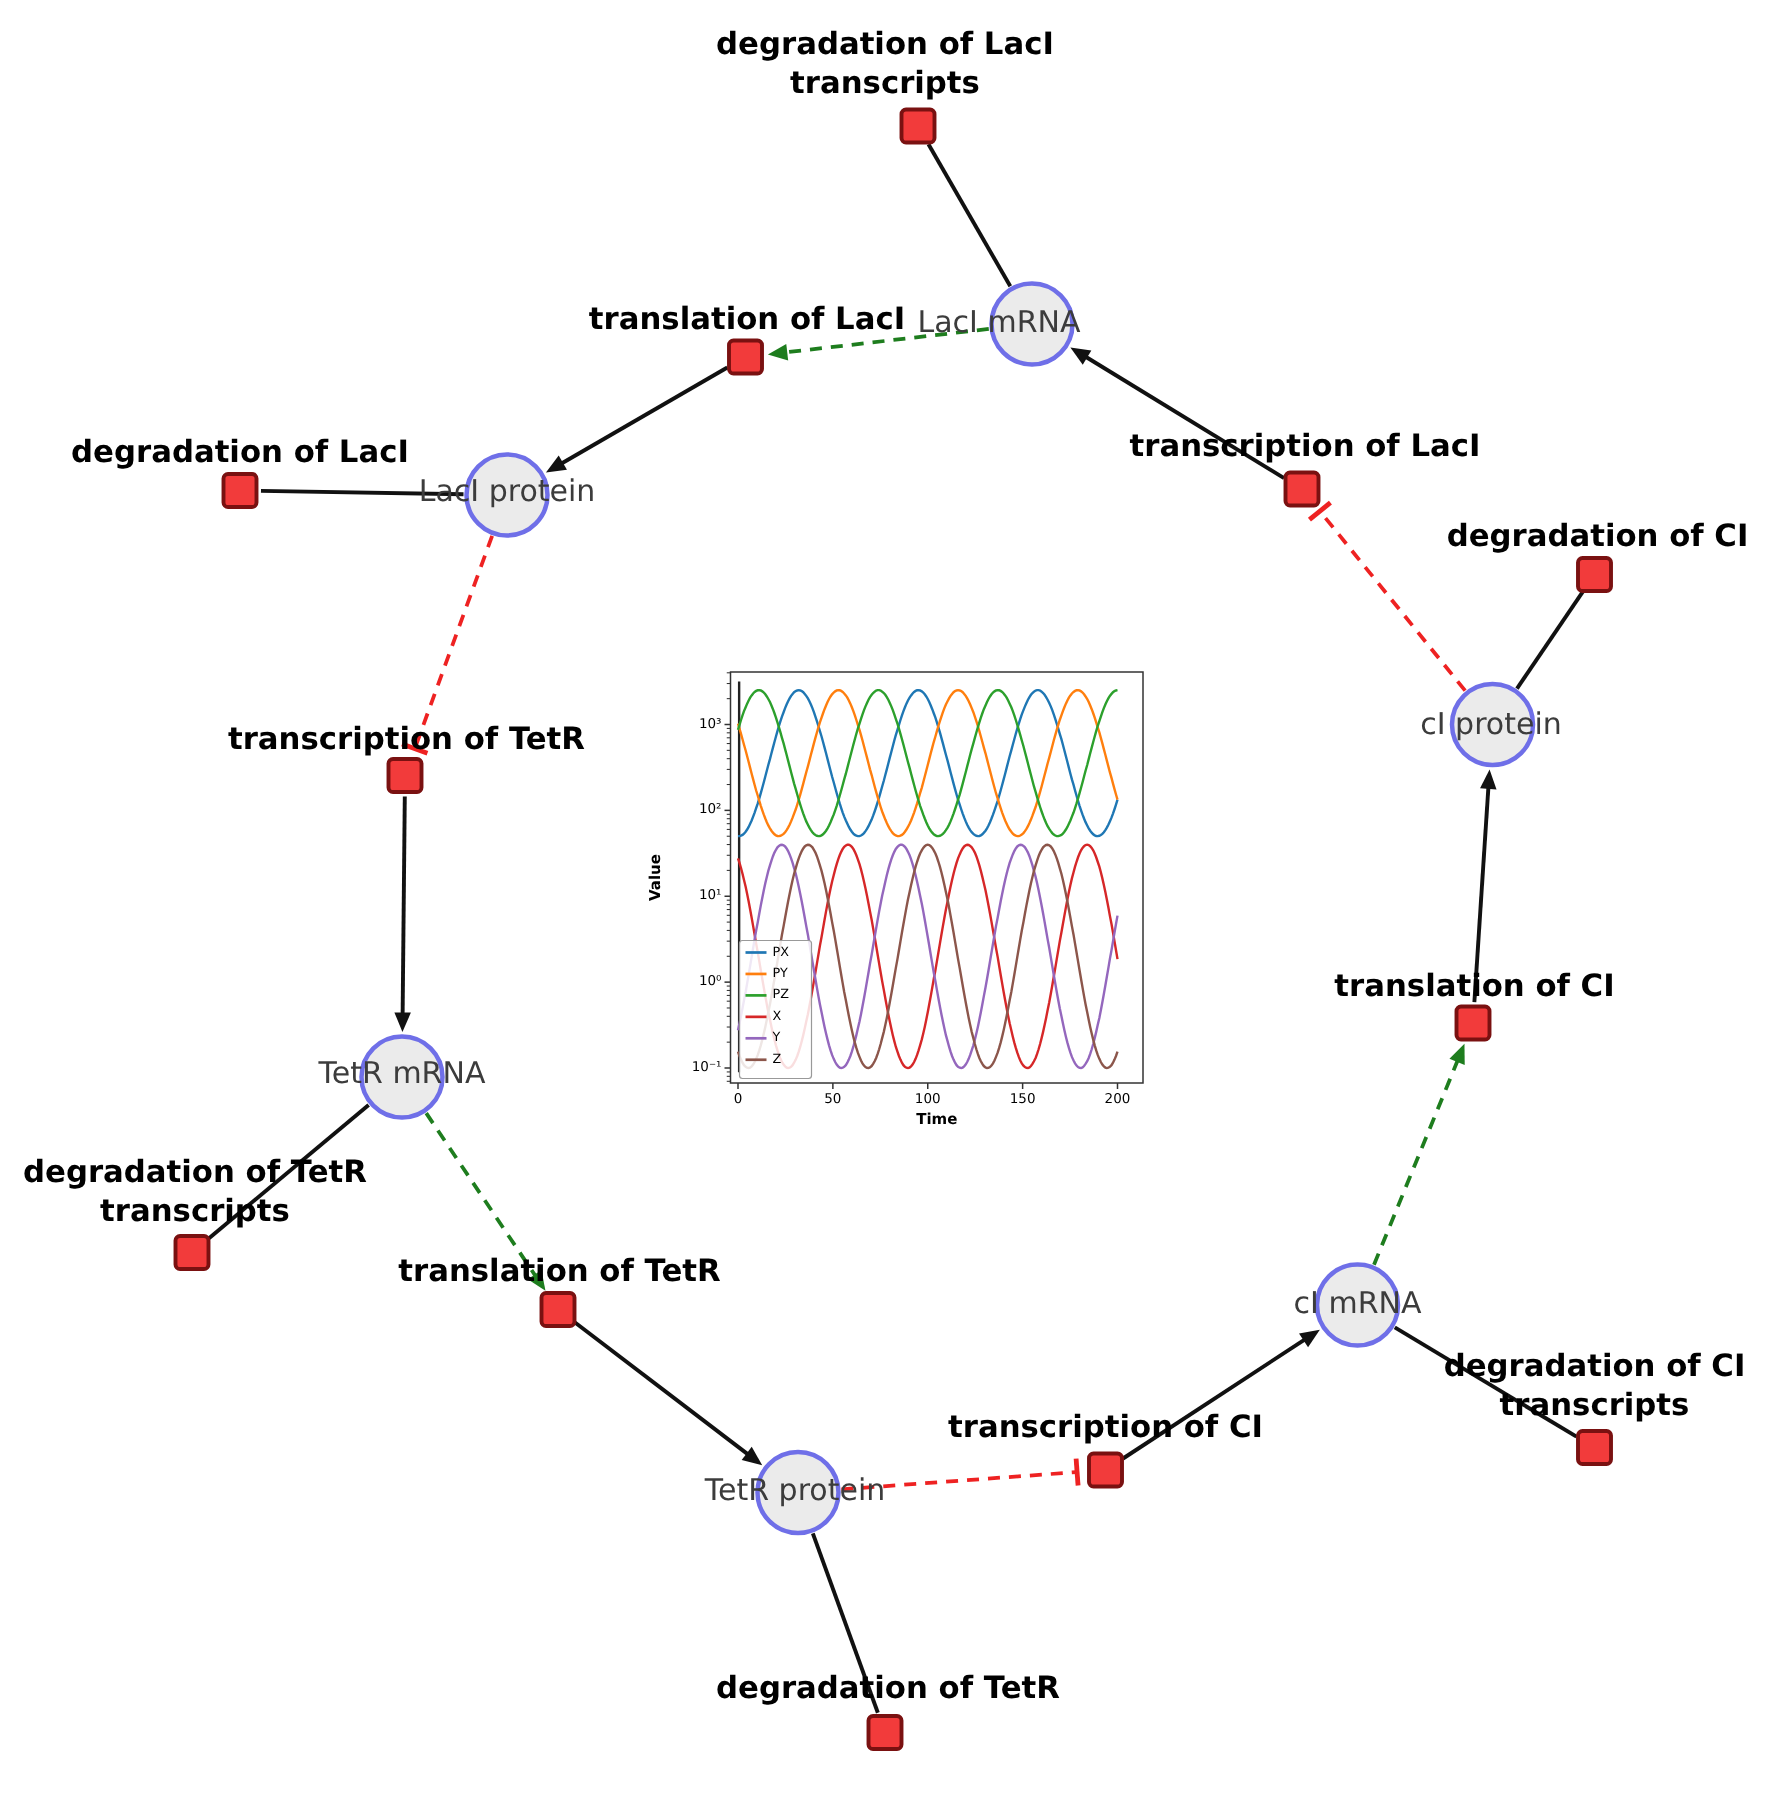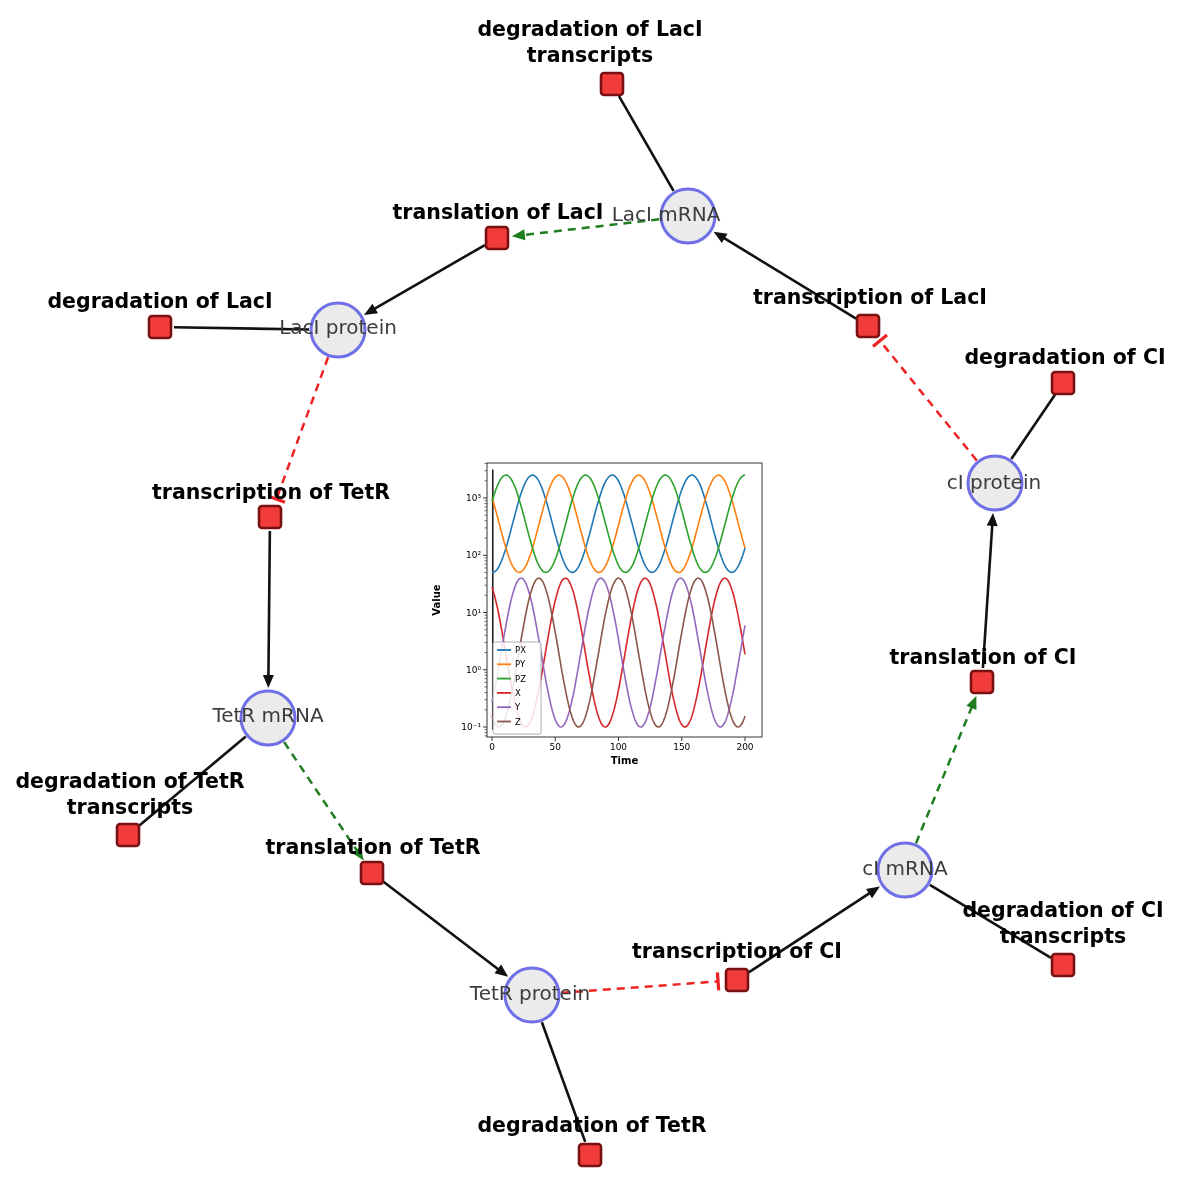--- a/index.html
+++ b/index.html
@@ -1,20 +1,20 @@
 <!DOCTYPE html>
 <html><head>
 <meta charset="utf-8">
 <style>
   html,body{margin:0;padding:0;background:#ffffff;}
   #stage{position:relative;width:1189px;height:1200px;background:#ffffff;overflow:hidden;
          font-family:"DejaVu Sans", sans-serif;}
   svg text{font-family:"DejaVu Sans", sans-serif;}
   #net{position:absolute;left:0;top:0;}
-  #chartwrap{position:absolute;left:430px;top:451px;width:350px;height:322px;}
+  #chartwrap{position:absolute;left:430px;top:436px;width:350px;height:322px;}
 </style>
 </head>
 <body>
 
 <div id="stage">
   <svg id="net" width="1189" height="1200" viewBox="0 0 1189 1200">
       <g>
         <g>
           <line x1="673.5300310988586" y1="190.8679487506491" x2="618.9855022281372" y2="96.13271439623836" stroke="#111111" stroke-width="2.6"></line>
         </g>

